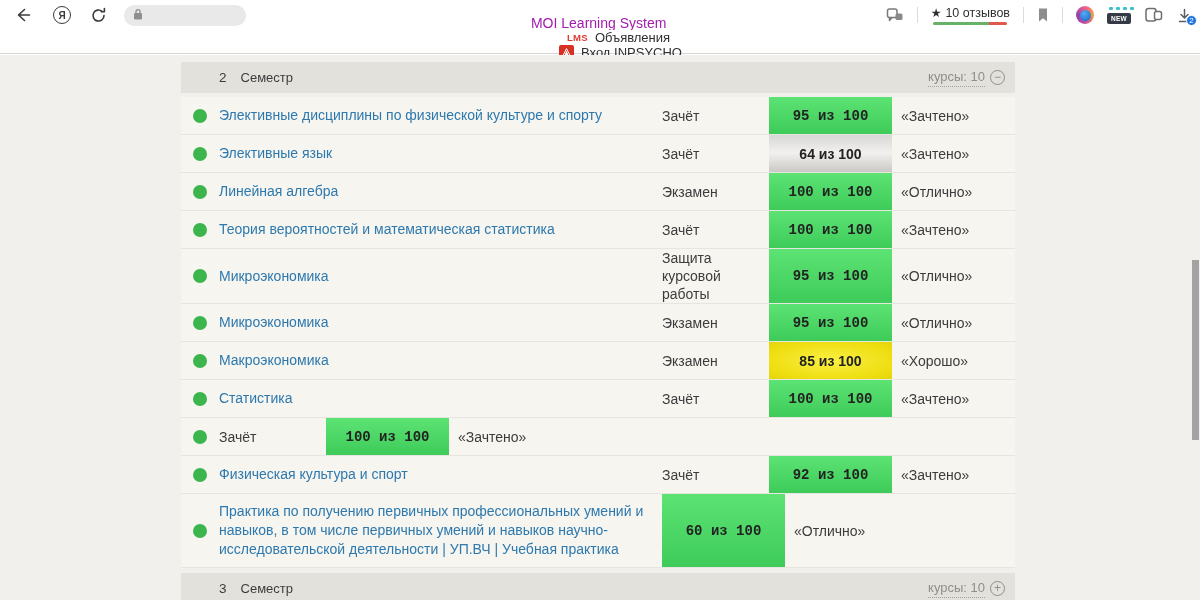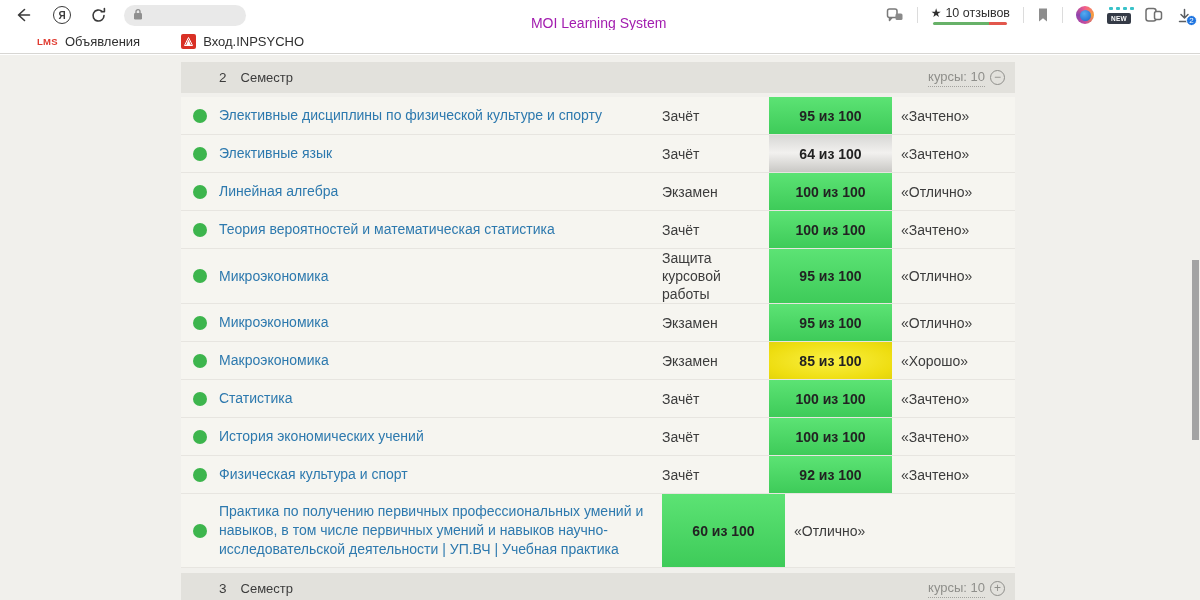--- a/index.html
+++ b/index.html
@@ -35,21 +35,21 @@
   .new-marks { position:absolute; top:0; left:2px; display:flex; gap:3px; }
   .new-marks i { display:block; width:4px; height:3px; background:#39c2c9; border-radius:1px; }
   .new-body { position:absolute; bottom:0; left:0; width:24px; height:11px; background:#343a46; border-radius:2px;
               color:#fff; font-size:6.5px; font-weight:bold; display:flex; align-items:center; justify-content:center; letter-spacing:.3px; }
   .dl-wrap { position:relative; }
   .dl-badge { position:absolute; right:-5px; bottom:-3px; width:11px; height:11px; border-radius:50%; background:#1f75e0;
               color:#fff; font-size:8px; display:flex; align-items:center; justify-content:center; border:1px solid #fff; }
 
   
   .bookmarks { position:absolute; top:30px; left:0; width:1200px; height:24px; background:#fff;
-               border-bottom:1px solid #d7d6d3; display:flex; align-items:center; }
+               border-bottom:1px solid #d7d6d3; display:flex; align-items:center;flex-direction:column; }
   .bm { display:flex; align-items:center; gap:7px; cursor:pointer; }
   .bm1 { margin-left:37px; }
   .bm2 { margin-left:41px; }
   .bm-label { font-size:13px; color:#2f2f2f; white-space:nowrap; }
   .lms-fav { font-size:9.5px; font-weight:bold; color:#e03a2f; letter-spacing:.3px; }
   .inp-fav { width:15px; height:15px; background:#d93025; border-radius:2px; display:flex; align-items:center; justify-content:center; }
 
   
   .page { position:absolute; top:55px; left:0; width:1200px; height:545px; background:#f1f0ec; overflow:hidden; }
   .grades-table { position:absolute; left:181px; top:7px; width:834px; }
@@ -64,21 +64,21 @@
   .toggle-circle { width:15px; height:15px; border:1px solid #8f8f8b; border-radius:50%; color:#8f8f8b;
                    font-size:12px; line-height:1; display:flex; align-items:center; justify-content:center; padding-bottom:1px; }
 
   .row { display:flex; align-items:center; min-height:38px; background:#f6f5f0; border-bottom:1px solid #e7e5e0; }
   .dot { flex:0 0 14px; width:14px; height:14px; border-radius:50%; background:#3db54d; margin:0 12px; }
   .subject { flex:0 0 443px; width:443px; font-size:14px; line-height:19px; color:#2d79ae; text-decoration:none;
              padding:8px 14px 8px 0; cursor:pointer; }
   .ctype { flex:0 0 107px; width:107px; font-size:14px; line-height:18px; color:#3c3c3c; padding-right:6px; }
   .score { flex:0 0 123px; width:123px; align-self:stretch; display:flex; align-items:center; justify-content:center;
            font-size:14px; font-weight:600; color:#222; }
-  .badge-green  { background:linear-gradient(180deg,#5ce374 0%,#3ecb59 100%); }
+  .badge-green  { background:linear-gradient(180deg,#5ce374 0%,#3ecb59 100%);font-family:Liberation Mono, monospace; }
   .badge-yellow { background:radial-gradient(ellipse at center,#faf043 0%,#eedd10 75%,#e3d40c 100%); }
   .badge-gray   { background:linear-gradient(180deg,#d7d7d5 0%,#f2f1ef 48%,#c9c8c5 100%); }
   .grade { flex:1; font-size:14px; color:#3c3c3c; padding-left:9px; }
 
   .scroll-thumb { position:absolute; right:1px; top:205px; width:7px; height:180px; background:#a3a3a3; }
 </style>
 </head>
 <body>
 
 <div class="toolbar">
@@ -247,21 +247,20 @@
   <div class="row">
     <span class="dot"></span>
     <a class="subject">Статистика</a>
     <div class="ctype">Зачёт</div>
     <div class="score badge-green">100 из 100</div>
     <div class="grade">«Зачтено»</div>
   </div>
 
   <div class="row">
     <span class="dot"></span>
-    <a class="subject">История экономических учений</a>
     <div class="ctype">Зачёт</div>
     <div class="score badge-green">100 из 100</div>
     <div class="grade">«Зачтено»</div>
   </div>
 
   <div class="row">
     <span class="dot"></span>
     <a class="subject">Физическая культура и спорт</a>
     <div class="ctype">Зачёт</div>
     <div class="score badge-green">92 из 100</div>

